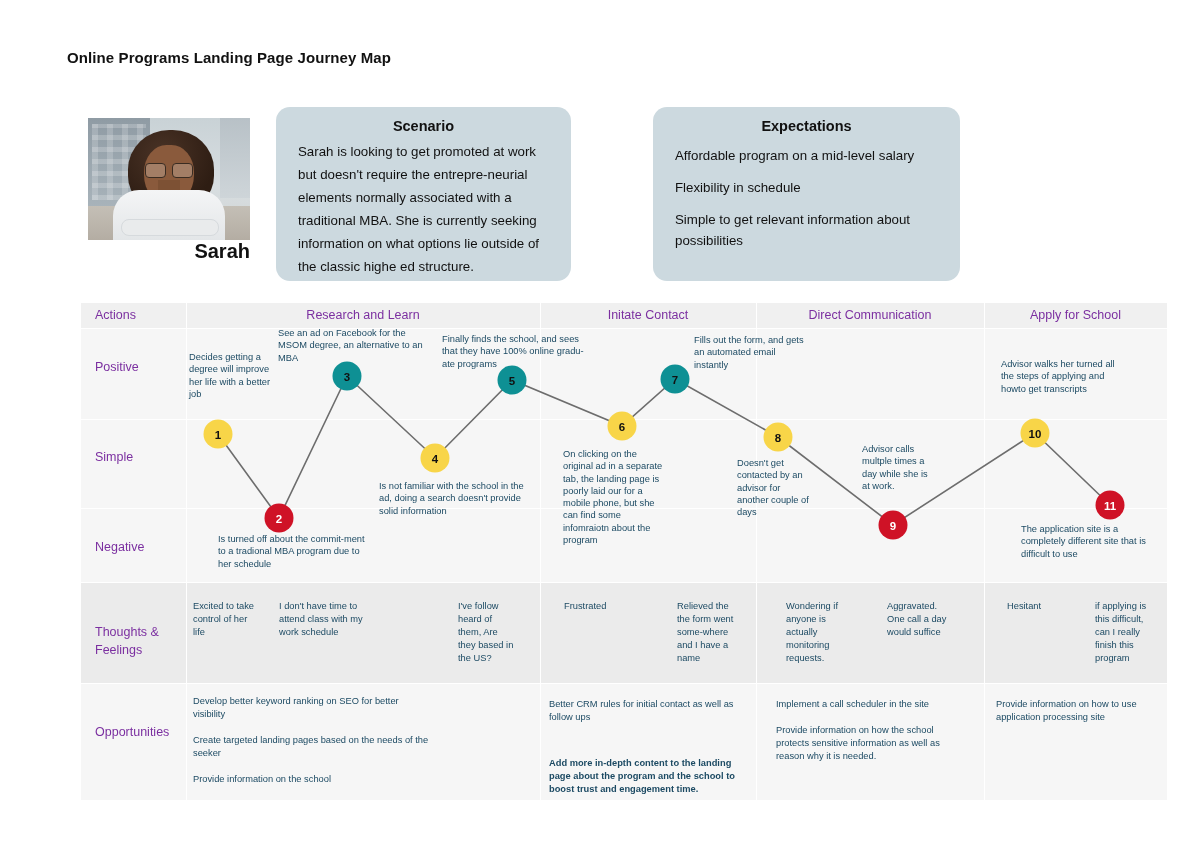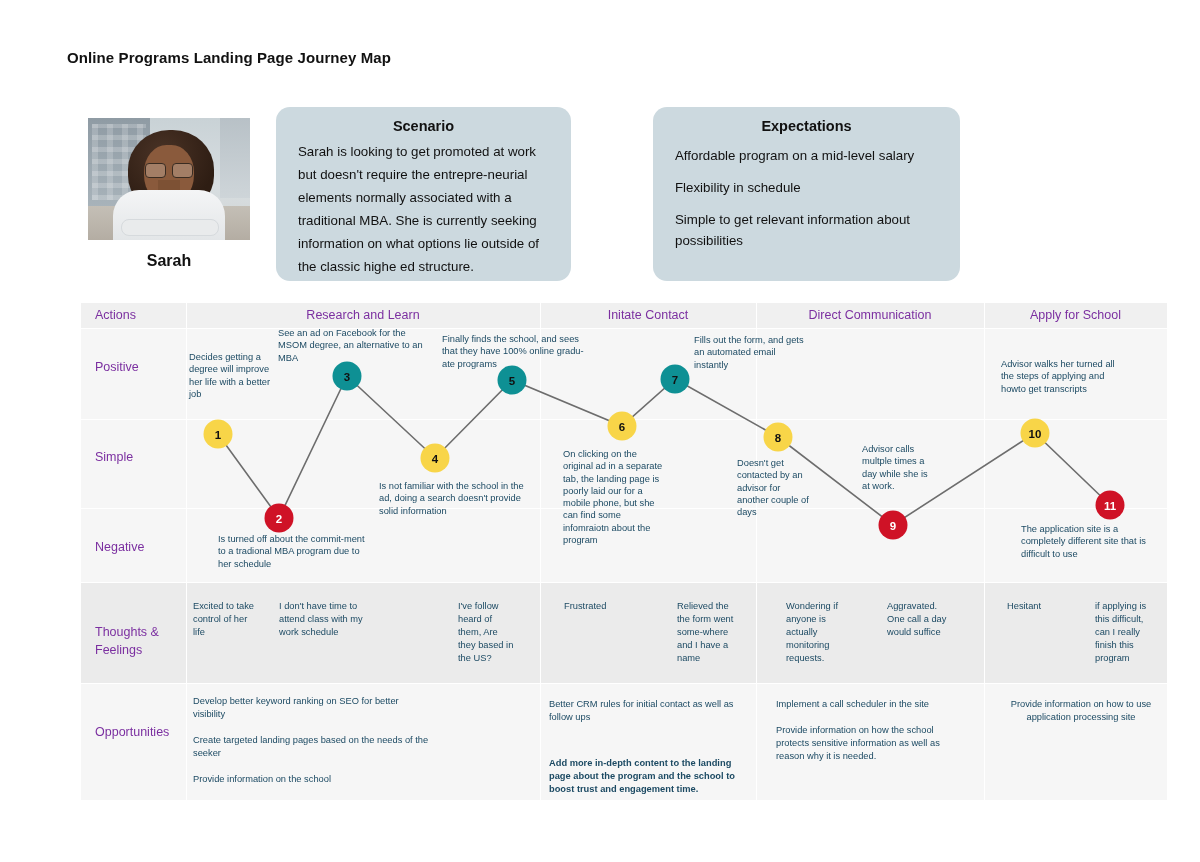--- a/index.html
+++ b/index.html
@@ -45,21 +45,21 @@
      border-radius:4px;background:rgba(255,255,255,.22);}
   .ph-glass i.l{left:0;} .ph-glass i.r{right:0;}
   .ph-smile{position:absolute;left:50%;top:68px;width:20px;height:9px;margin-left:-10px;
      border-radius:0 0 12px 12px;background:#ffffff;border-bottom:2px solid #6d402a;}
   .ph-body{position:absolute;left:50%;bottom:0;width:112px;height:50px;margin-left:-56px;
      border-radius:26px 26px 0 0;background:linear-gradient(180deg,#f4f5f6 0%,#e3e6e8 100%);}
   .ph-arms{position:absolute;left:50%;bottom:4px;width:96px;height:15px;margin-left:-48px;
      border-radius:8px;background:#e9ebec;border:1px solid #d6dadd;}
   .ph-neck{position:absolute;left:50%;bottom:46px;width:22px;height:14px;margin-left:-11px;
      background:#7d5134;}
-  #persona-name{margin-top:12px;text-align:center;font-size:16px;font-weight:bold;color:#111;}
+  #persona-name{text-align:right;font-size:20px;font-weight:bold;color:#111;}
 
   
   .card{position:absolute;background:#ccd9df;border-radius:14px;}
   #scenario-card{left:276px;top:107px;width:295px;height:174px;}
   #expectations-card{left:653px;top:107px;width:307px;height:174px;}
   .card-title{text-align:center;font-size:14.5px;font-weight:bold;color:#111;padding-top:11px;}
   .card-body{padding:6px 22px 0 22px;font-size:13.3px;line-height:23px;color:#111;}
   .exp-line{font-size:13.3px;line-height:21px;color:#111;padding:0 22px;margin-top:11px;}
 
   
@@ -175,21 +175,21 @@
   <div class="tf" style="left:926px;top:297px;width:62px;">Hesitant</div>
   <div class="tf" style="left:1014px;top:297px;width:60px;">if applying is this difficult, can I really finish this program</div>
 
   <div class="opp" style="left:112px;top:431px;width:240px;">Create targeted landing pages based on the needs of the seeker</div>
   <div class="opp" style="left:112px;top:392px;width:240px;">Develop better keyword ranking on SEO for better visibility</div>
   <div class="opp" style="left:112px;top:470px;width:240px;">Provide information on the school</div>
   <div class="opp" style="left:468px;top:395px;width:196px;">Better CRM rules for initial contact as well as follow ups</div>
   <div class="opp" style="left:468px;top:454px;width:205px;font-weight:bold;">Add more in-depth content to the landing page about the program and the school to boost trust and engagement time.</div>
   <div class="opp" style="left:695px;top:395px;width:200px;">Implement a call scheduler in the site</div>
   <div class="opp" style="left:695px;top:421px;width:192px;">Provide information on how the school protects sensitive information as well as reason why it is needed.</div>
-  <div class="opp" style="left:915px;top:395px;width:170px;text-align:center;">Provide information on how to use application processing site</div>
+  <div class="opp" style="left:915px;top:395px;width:170px;">Provide information on how to use application processing site</div>
 
   <svg id="journey-svg" viewBox="0 0 1086 497" preserveAspectRatio="none">
     <polyline id="journey-path" fill="none" stroke="#6d6d6d" stroke-width="1.6" points="137,131 198,215 266,73 354,155 431,77 541,123 594,76 697,134 812,222 954,130 1029,202"></polyline>
     <g id="journey-nodes">
         <circle cx="137" cy="131" r="14.5" fill="#f8d548" class="node-circle"></circle>
         <text x="137" y="131.5" class="node-num" fill="#111111">1</text>
         <circle cx="198" cy="215" r="14.5" fill="#cf1226" class="node-circle"></circle>
         <text x="198" y="215.5" class="node-num" fill="#ffffff">2</text>
         <circle cx="266" cy="73" r="14.5" fill="#0e9094" class="node-circle"></circle>
         <text x="266" y="73.5" class="node-num" fill="#111111">3</text>

